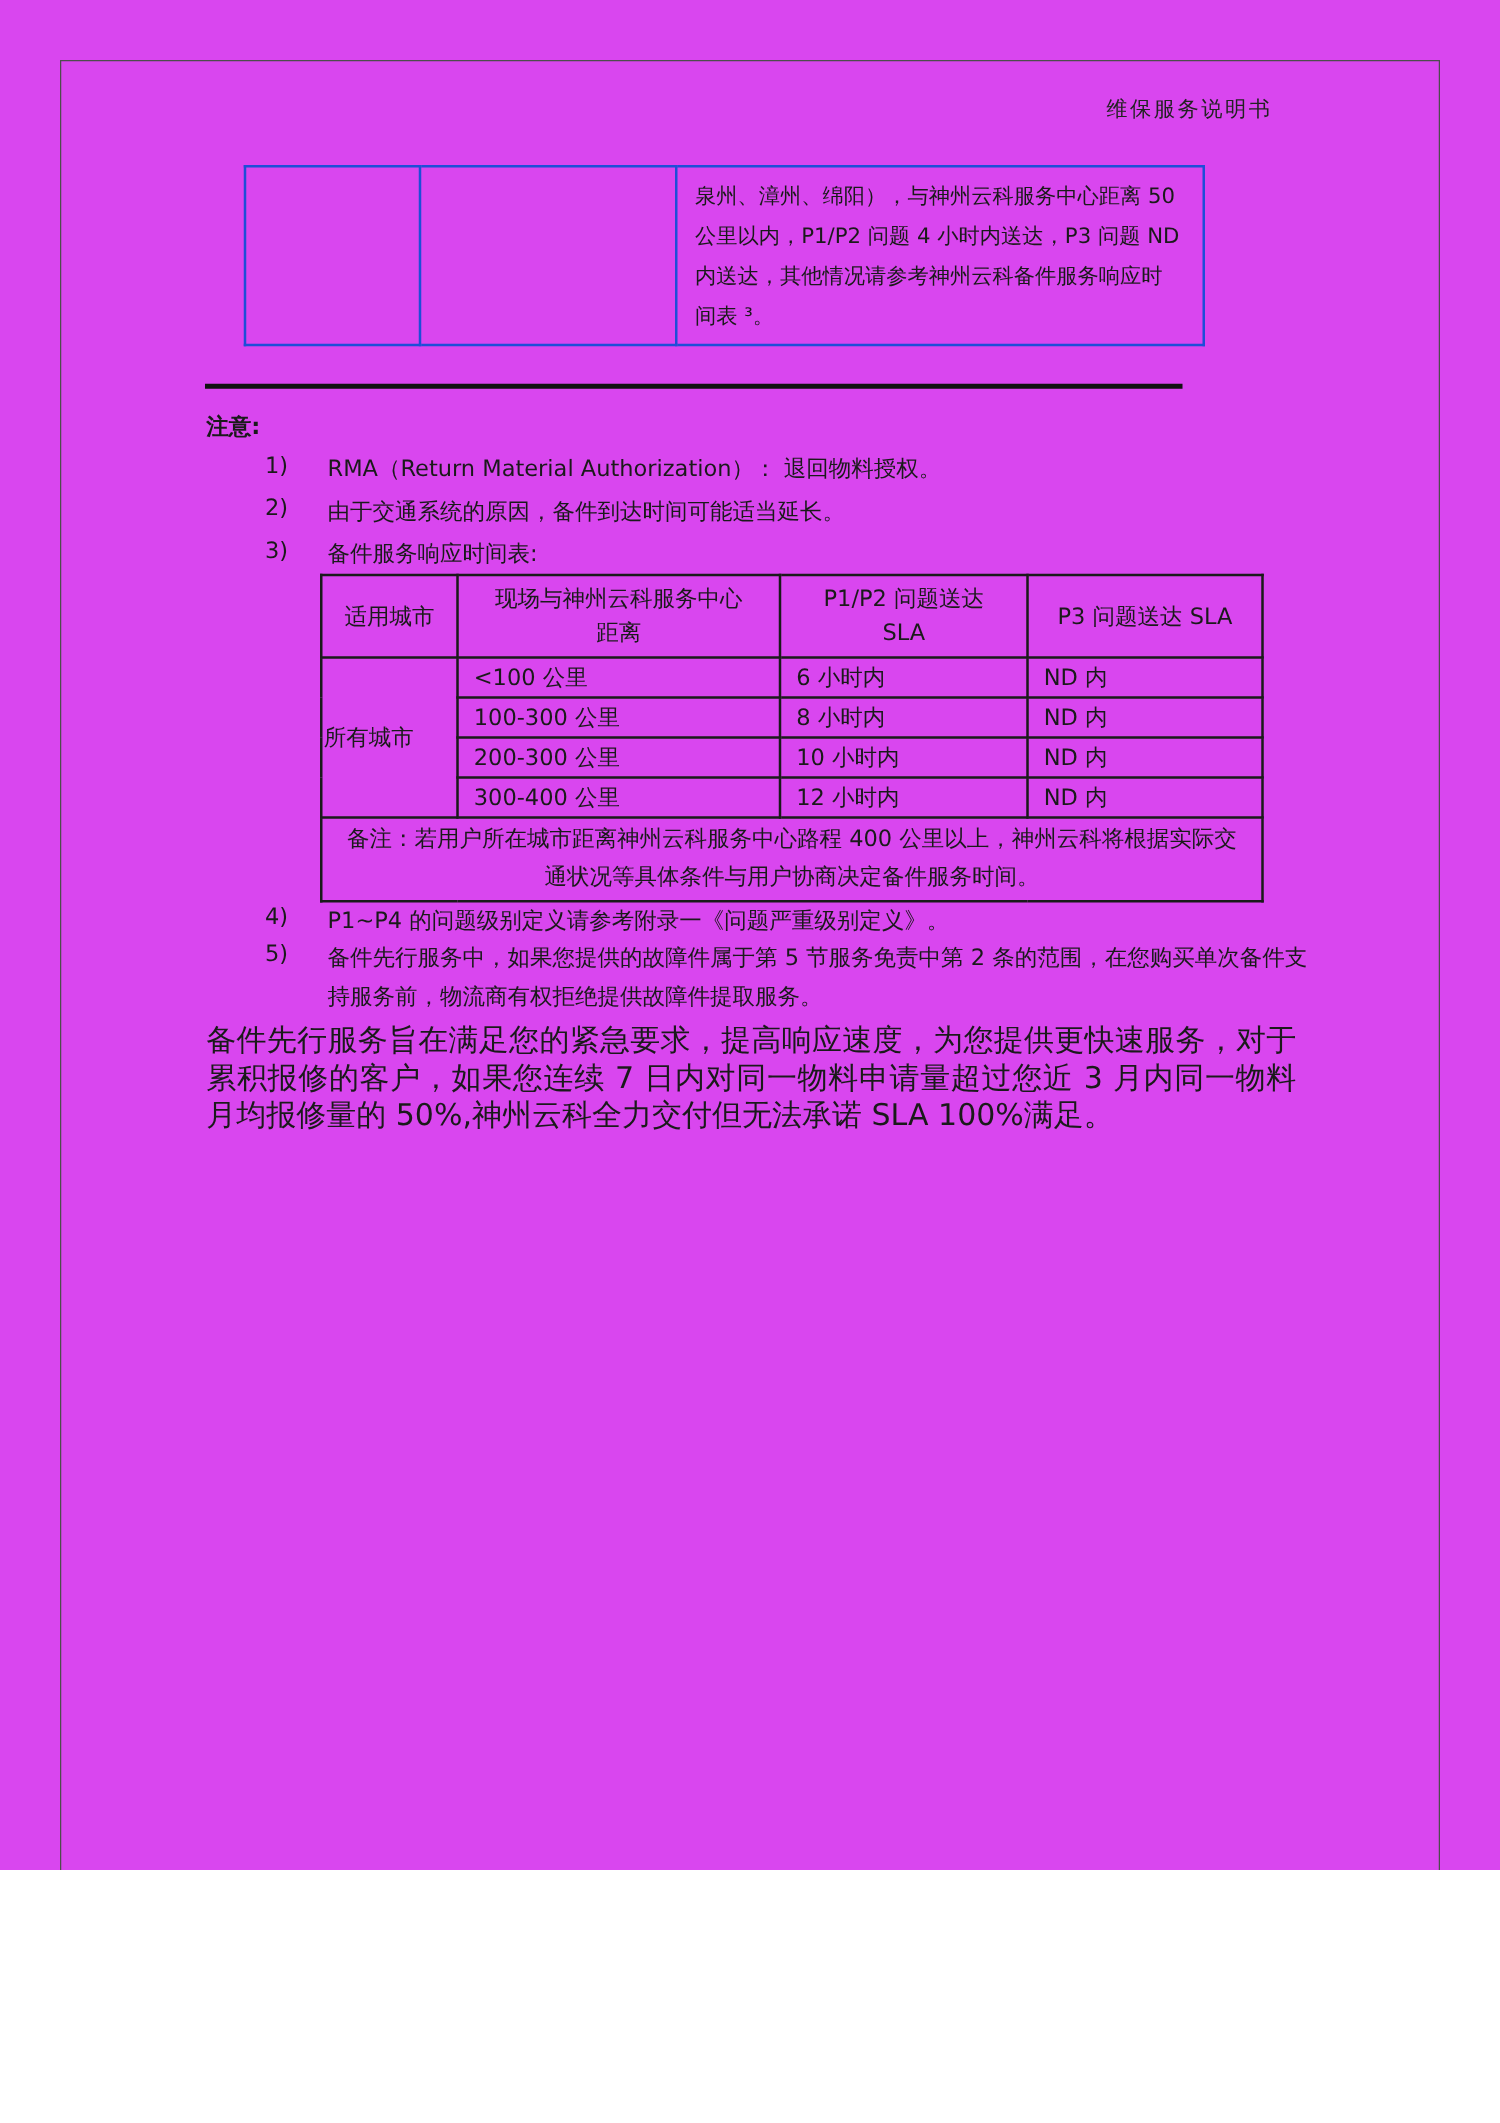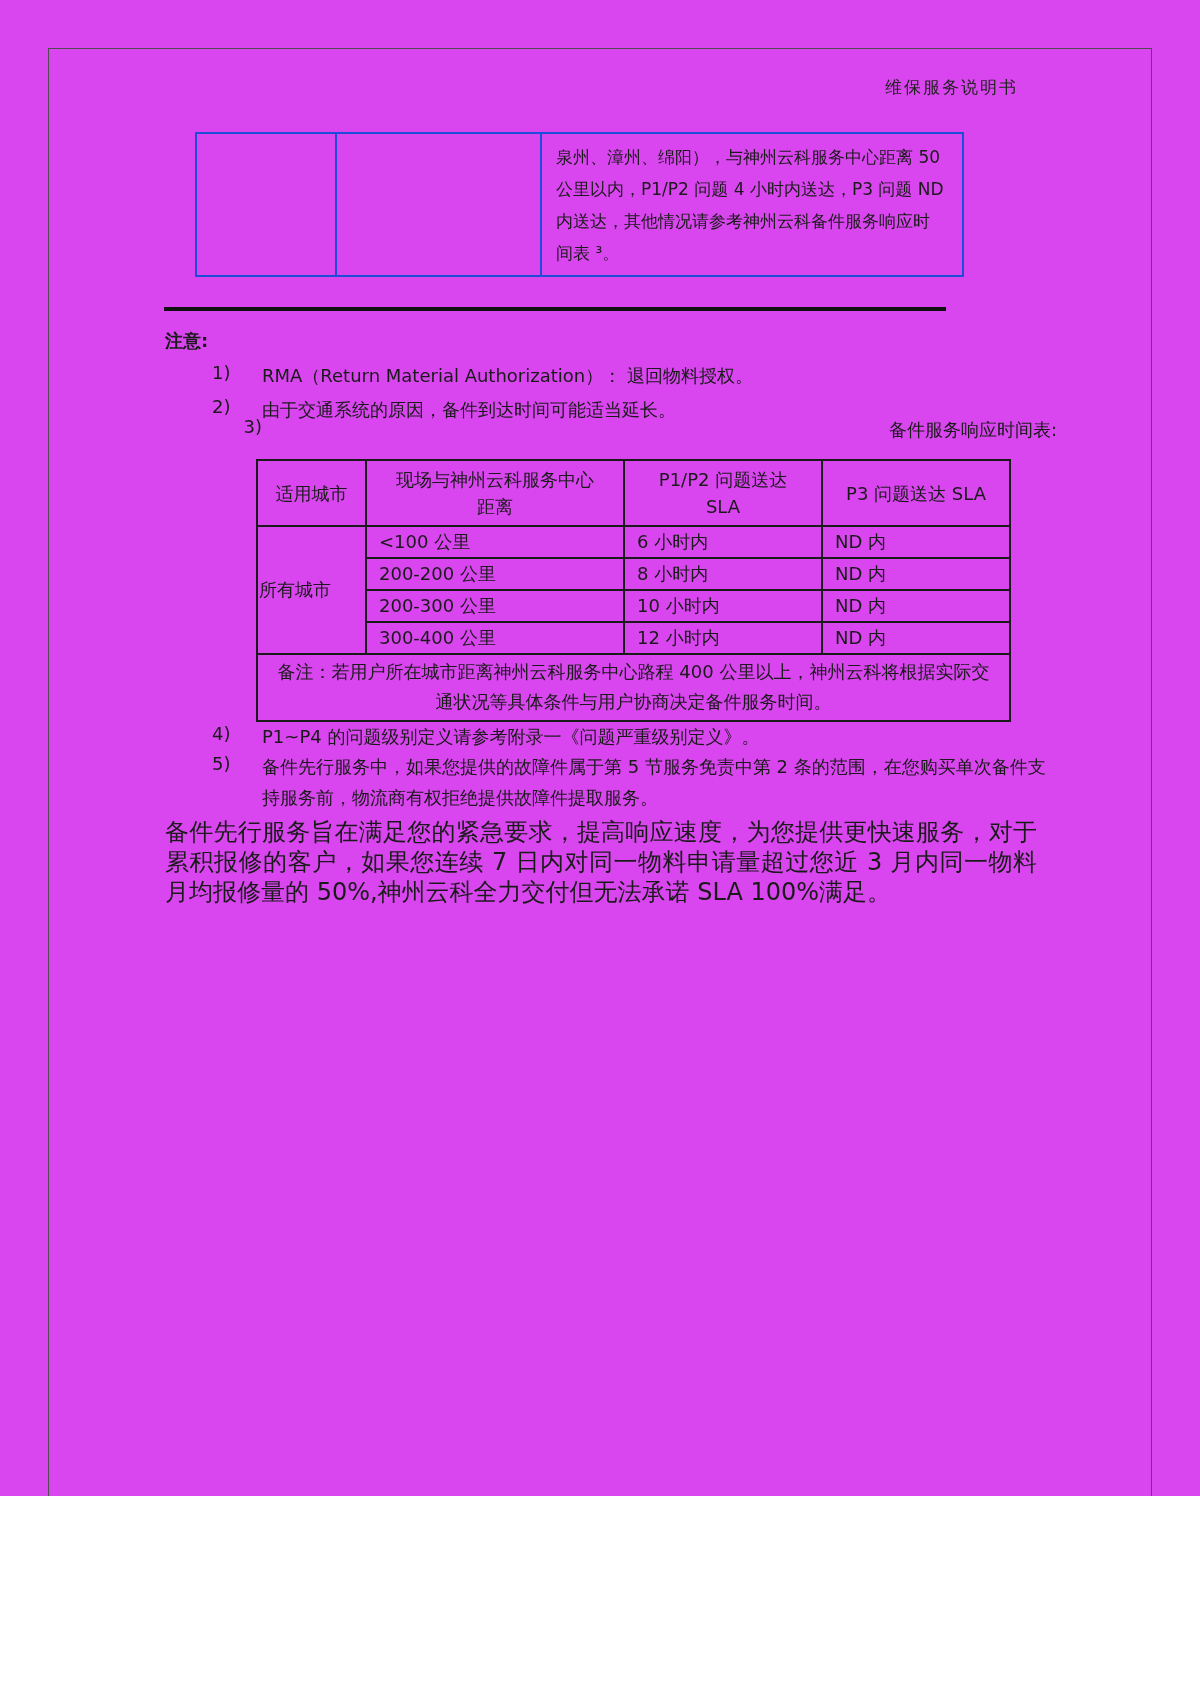--- a/index.html
+++ b/index.html
@@ -50,21 +50,21 @@
   }
   .list-item{position:absolute;left:212px;font-size:18px;line-height:26px;}
   .list-item .num{
     display:inline-block;width:50px;vertical-align:top;
   }
   .list-item .txt{
     display:inline-block;vertical-align:top;width:795px;line-height:31px;
   }
   .li-1{top:360px;}
   .li-2{top:394px;}
-  .li-3{top:414px;text-align:right;}
+  .li-3{top:428px;}
   .li-4{top:721px;}
   .li-5{top:751px;}
   
   .sla{
     position:absolute;left:225px;top:459px;
     width:753px;border-collapse:collapse;table-layout:fixed;
     font-size:18px;
     margin-left:31px;
   }
   .sla col.c1{width:109px;}
@@ -159,21 +159,21 @@
       </th>
       <th>P3 问题送达 SLA</th>
     </tr>
     <tr>
       <td class="citycell" rowspan="4">所有城市</td>
       <td class="datacell">&lt;100 公里</td>
       <td class="datacell">6 小时内</td>
       <td class="datacell">ND 内</td>
     </tr>
     <tr>
-      <td class="datacell">200-200 公里</td>
+      <td class="datacell">100-300 公里</td>
       <td class="datacell">8 小时内</td>
       <td class="datacell">ND 内</td>
     </tr>
     <tr>
       <td class="datacell">200-300 公里</td>
       <td class="datacell">10 小时内</td>
       <td class="datacell">ND 内</td>
     </tr>
     <tr>
       <td class="datacell">300-400 公里</td>

